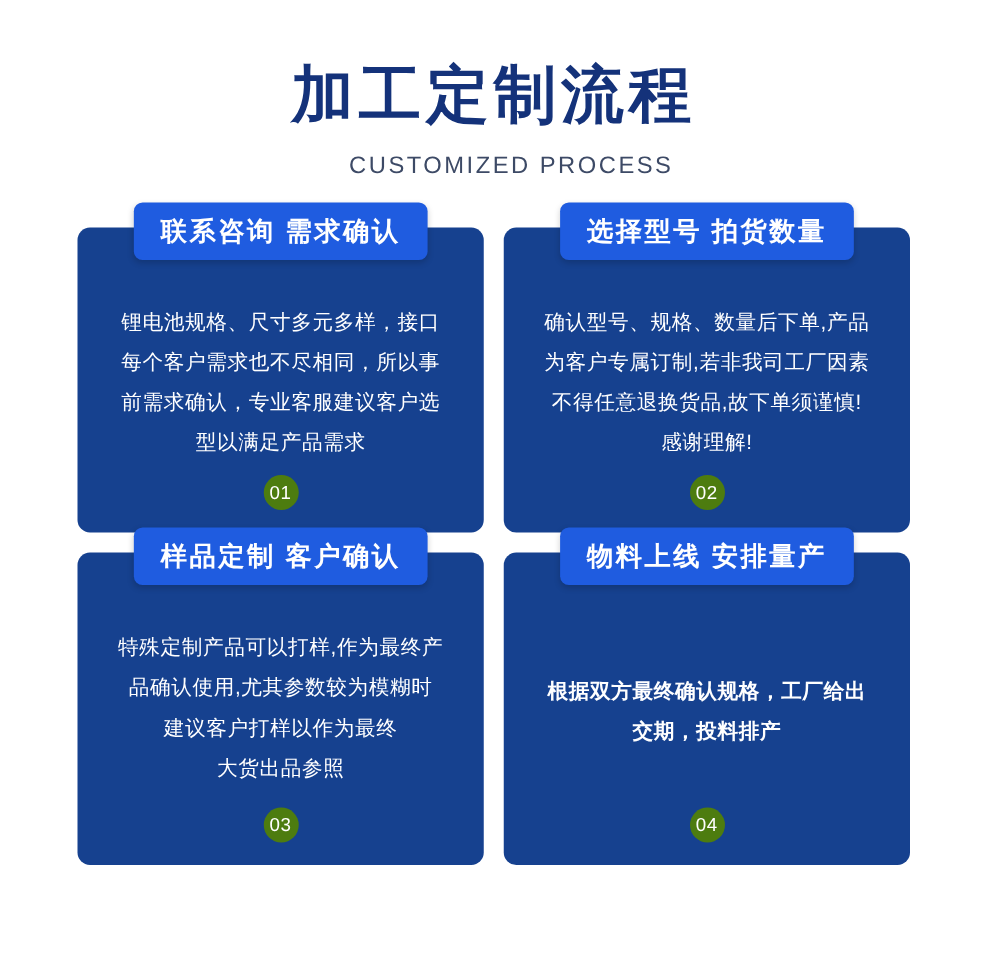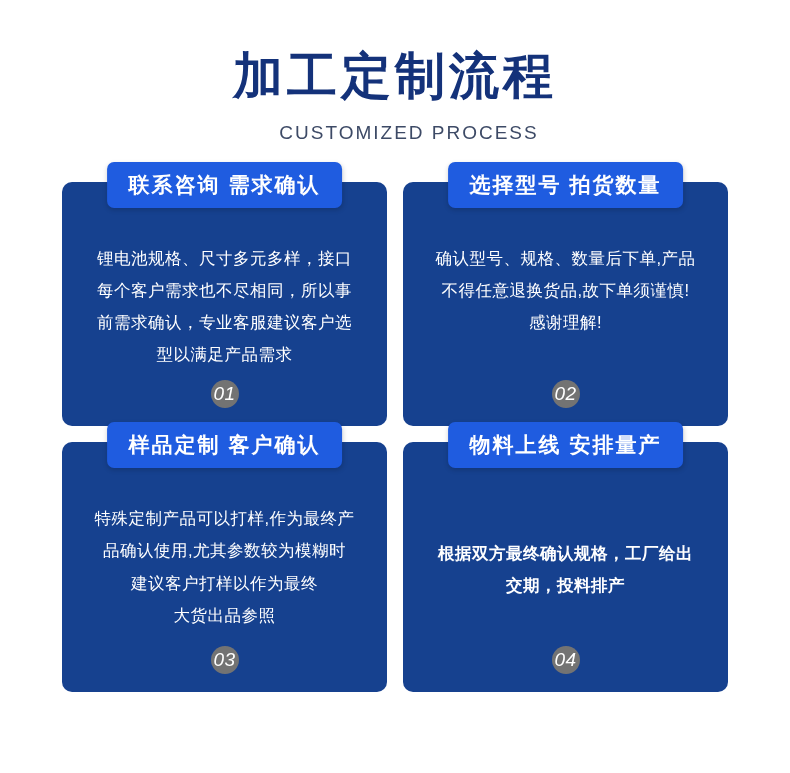--- a/index.html
+++ b/index.html
@@ -90,30 +90,29 @@
     flex-direction: column;
     justify-content: flex-start;
   }
   .card-body p {
     margin: 0;
   }
   .card-number {
     width: 28px;
     height: 28px;
     border-radius: 50%;
-    background: #737373;
+    background: #4d7c0f;
     color: #ffffff;
-    font-size: 19px;
+    font-size: 15px;
     display: flex;
     align-items: center;
     justify-content: center;
     margin-top: 10px;
     flex: 0 0 auto;
     letter-spacing: 0.5px;
-    font-style: italic;
   }
 </style>
 </head>
 <body>
 
 <div class="page">
 
   <div class="header">
     <h1 class="main-title">加工定制流程</h1>
     <div class="sub-title">CUSTOMIZED PROCESS</div>
@@ -129,20 +128,21 @@
         <p>前需求确认，专业客服建议客户选</p>
         <p>型以满足产品需求</p>
       </div>
       <div class="card-number">01</div>
     </div>
 
     <div class="card">
       <div class="card-badge">选择型号 拍货数量</div>
       <div class="card-body">
         <p>确认型号、规格、数量后下单,产品</p>
+        <p>为客户专属订制,若非我司工厂因素</p>
         <p>不得任意退换货品,故下单须谨慎!</p>
         <p>感谢理解!</p>
       </div>
       <div class="card-number">02</div>
     </div>
 
     <div class="card tall">
       <div class="card-badge">样品定制 客户确认</div>
       <div class="card-body">
         <p>特殊定制产品可以打样,作为最终产</p>

